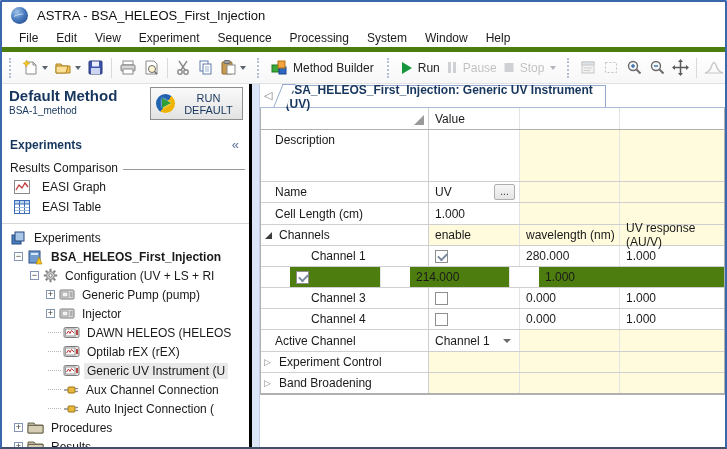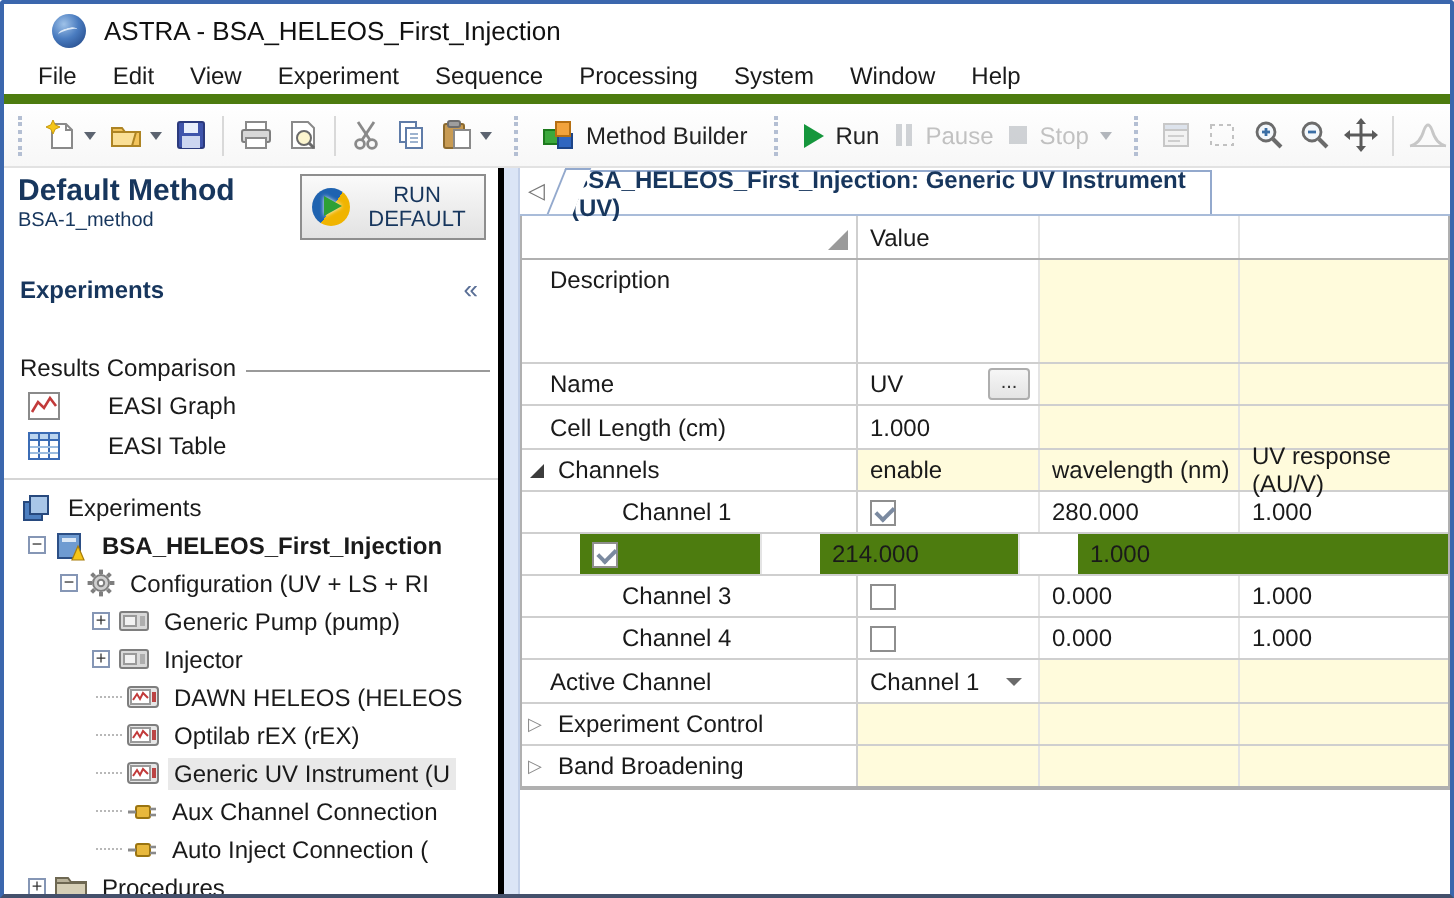--- a/index.html
+++ b/index.html
@@ -2,21 +2,21 @@
 <html><head>
 <meta charset="utf-8">
 <style>
   * { box-sizing: border-box; margin: 0; padding: 0; }
   html,body { width:727px; height:449px; overflow:hidden; }
   body { font-family:"Liberation Sans", sans-serif; font-size:12px; color:#1a1a1a; background:#fff; }
 
   .window { position:absolute; inset:0; border:2px solid #3b67ad; border-bottom-color:#44506b; background:#fff; border-radius:2px 2px 0 0; display:flex; flex-direction:column; }
 
   
-  .titlebar { height:26px; display:flex; align-items:center; gap:9px; padding-left:24px; background:#fff; flex:0 0 auto; }
+  .titlebar { height:26px; display:flex; align-items:center; gap:9px; padding-left:9px; background:#fff; flex:0 0 auto; }
   .app-icon { width:17px; height:17px; border-radius:50%; background:radial-gradient(circle at 35% 30%, #9fc2e8 0%, #4a7cc0 45%, #1c3f7d 100%); position:relative; flex:0 0 auto; }
   .app-icon::after { content:""; position:absolute; left:3px; top:7px; width:10px; height:3px; border-radius:50%; border-top:1.5px solid #dce9f8; transform:rotate(-15deg); }
   .title-text { font-size:13px; color:#111; }
 
   
   .menubar { height:24px; display:flex; align-items:center; padding-left:8px; border-bottom:5px solid #4d7c0f; flex:0 0 auto; }
   .menu-item { padding:3px 9px; cursor:default; }
 
   
   .toolbar { height:32px; display:flex; align-items:center; padding-left:4px; background:linear-gradient(#ffffff,#f7f7f7); border-bottom:1px solid #e2e2e2; flex:0 0 auto; overflow:hidden; white-space:nowrap; }
@@ -41,24 +41,24 @@
   .dm-sub { font-size:10px; color:#17365d; margin-top:1px; }
   .run-default-btn { position:absolute; right:6px; top:3px; width:93px; height:33px; border:1px solid #8e8e8e; background:linear-gradient(#fafafa,#e2e2e2); display:flex; align-items:center; gap:5px; padding:2px 5px; cursor:pointer; }
   .rd-icon { width:19px; height:19px; border-radius:50%; background:linear-gradient(125deg,#1f63b0 52%,#f0b400 52%); position:relative; flex:0 0 auto; }
   .rd-icon::after { content:""; position:absolute; left:6px; top:4px; border-left:9px solid #2ea035; border-top:5.5px solid transparent; border-bottom:5.5px solid transparent; filter:drop-shadow(0 0 1px #fff); }
   .rd-text { font-size:11px; color:#17365d; line-height:12px; text-align:center; flex:1; }
 
   .exp-header { display:flex; align-items:center; padding:11px 10px 3px 8px; }
   .exp-header .hl { font-weight:bold; color:#17365d; flex:1; }
   .chevrons { color:#5a6f96; font-size:13px; cursor:pointer; }
 
-  .group-label { display:flex; align-items:center; gap:5px; padding:6px 4px 2px 8px; color:#1a1a1a;margin-top:16px; }
+  .group-label { display:flex; align-items:center; gap:5px; padding:6px 4px 2px 8px; color:#1a1a1a; }
   .group-label .rule { flex:1; border-top:1px solid #9a9a9a; margin-top:2px; }
 
-  .easi-item { display:flex; align-items:center; gap:20px; height:20px; padding-left:12px; cursor:pointer; }
+  .easi-item { display:flex; align-items:center; gap:8px; height:20px; padding-left:12px; cursor:pointer; }
 
   .panel-sep { border-top:1px solid #d5d5d5; margin:6px 0 4px 0; }
 
   .tree { white-space:nowrap; }
   .tree-row { display:flex; align-items:center; height:19px; cursor:pointer; }
   .tlabel { padding:1px 3px; }
   .tree-row.selected .tlabel { background:#e9e9e9; }
   .tree-row.bold .tlabel { font-weight:bold; }
   .expander { width:9px; height:9px; border:1px solid #8596b5; background:#fff; font-size:9px; line-height:7px; text-align:center; color:#333; margin-right:4px; flex:0 0 auto; cursor:pointer; }
   .stub { width:13px; border-top:1px dotted #b8b8b8; margin-right:2px; flex:0 0 auto; }

